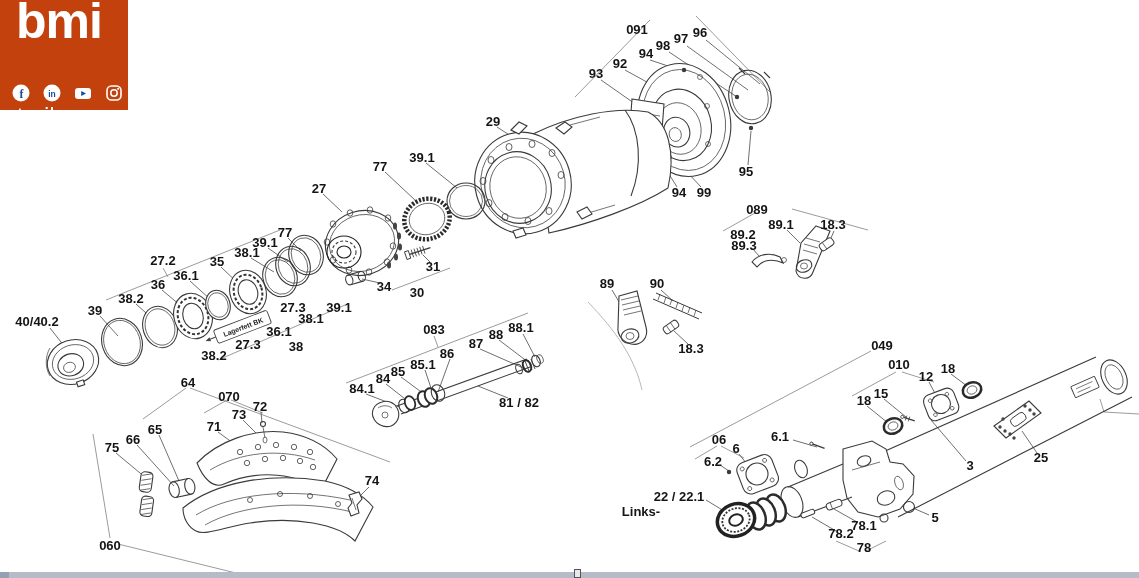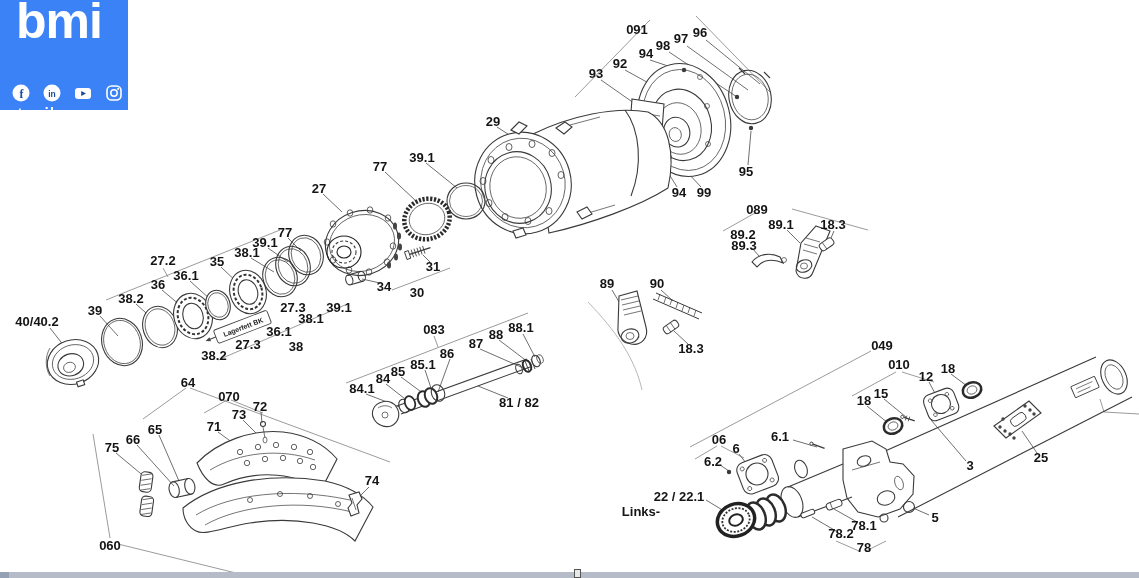--- a/index.html
+++ b/index.html
@@ -1,19 +1,19 @@
 <!DOCTYPE html>
 <html><head>
 <meta charset="utf-8">
 <style>
   html,body{margin:0;padding:0;background:#fff;}
   #stage{position:relative;width:1139px;height:578px;background:#fff;overflow:hidden;
          font-family:"Liberation Sans",sans-serif;}
   
-  .logo{position:absolute;left:0;top:0;width:128px;height:110px;background:#3b82f6;color:#fff;}
+  .logo{position:absolute;left:0;top:0;width:128px;height:110px;background:#c2410c;color:#fff;}
   .logo-bmi{position:absolute;left:16px;top:-8px;font-size:50px;font-weight:800;letter-spacing:-1px;}
   .logo-trailers{position:absolute;left:17px;top:64px;font-size:22px;font-weight:400;letter-spacing:.5px;margin-top:39px;}
   .social-row{position:absolute;left:12px;top:84px;display:flex;gap:13px;}
   .sicon{display:inline-block;width:18px;height:18px;}
   .sicon svg{display:block;}
   
   svg.diag{position:absolute;left:0;top:0;}
   .p{fill:#fff;stroke:#3a3a3a;stroke-width:1.1;}
   .ln{stroke:#3a3a3a;stroke-width:1.1;fill:none;}
   .thin{stroke-width:.7;}

